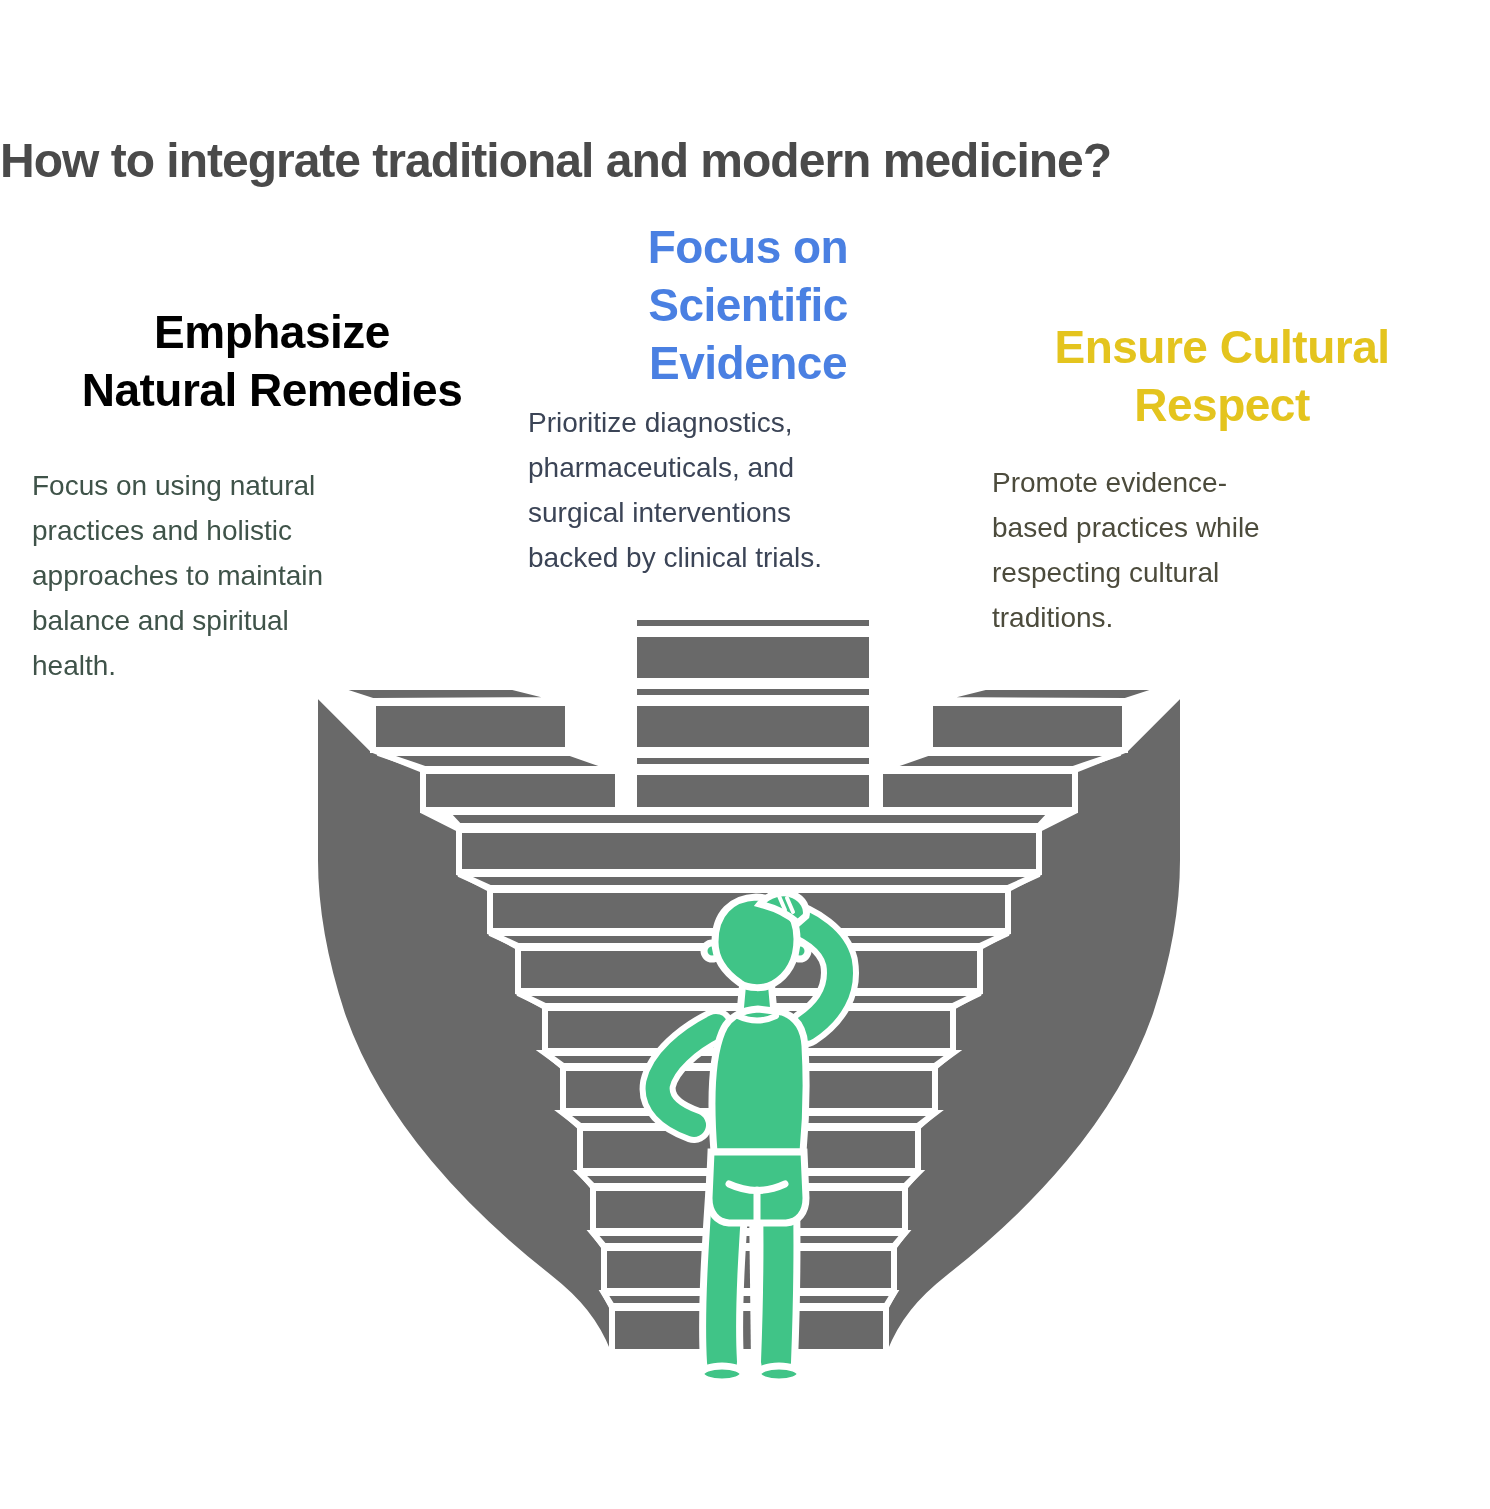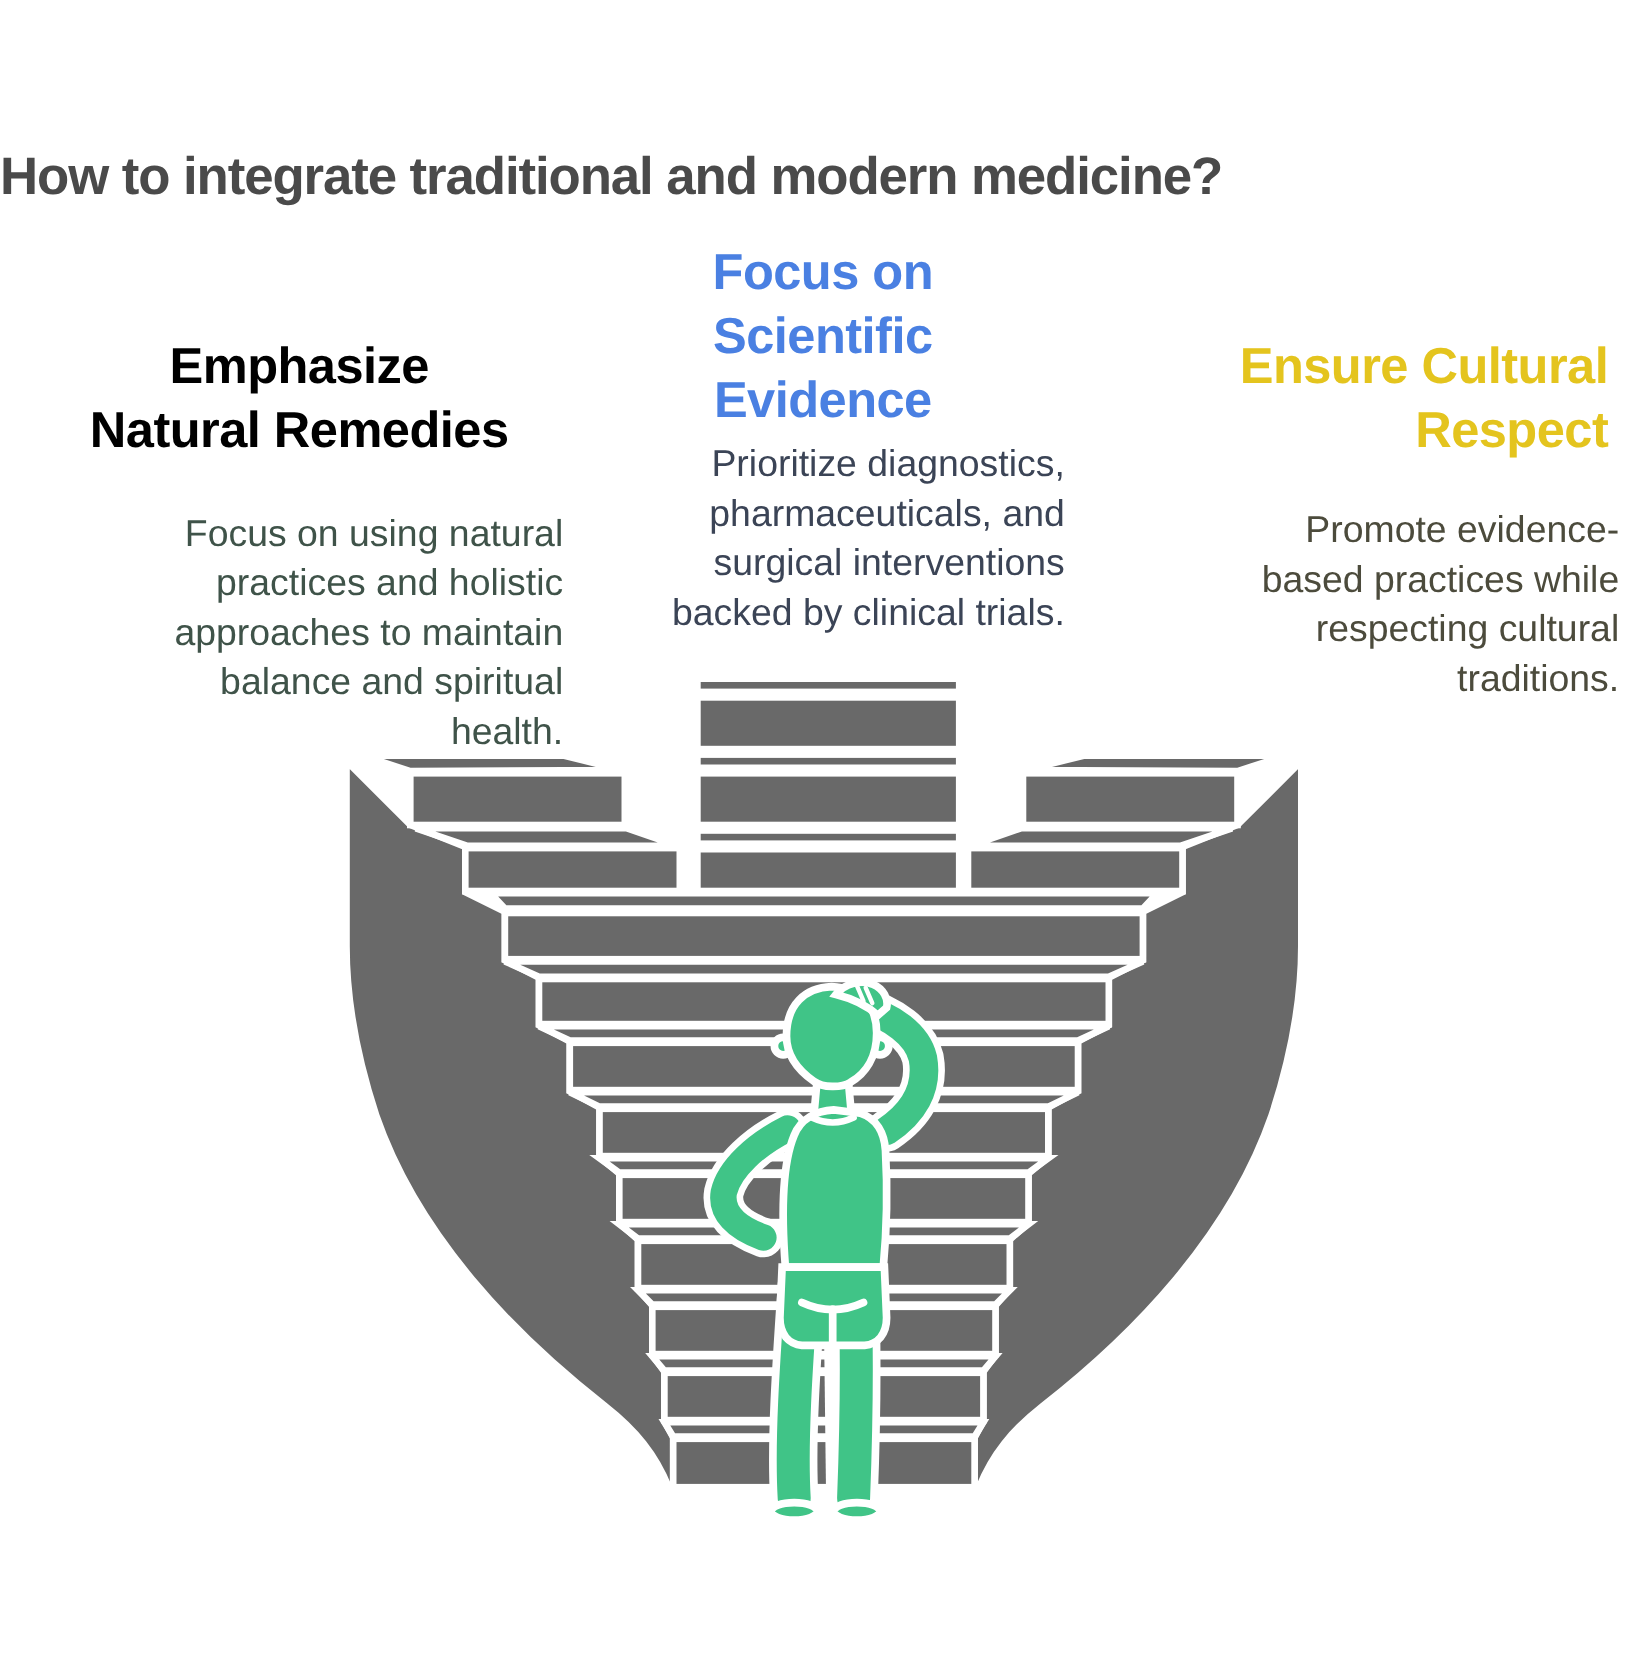--- a/index.html
+++ b/index.html
@@ -13,26 +13,26 @@
   .page-title{
     position:absolute;top:133px;left:0;width:1490px;
     text-align:left;font-weight:bold;font-size:48px;letter-spacing:-1px;
   }
   .heading{
     position:absolute;text-align:center;font-weight:bold;
     font-size:46px;line-height:58px;letter-spacing:-0.5px;
     white-space:pre-line;
   }
   .body-text{
-    position:absolute;text-align:right;
-    font-size:34px;line-height:45px;white-space:pre-line;
+    position:absolute;text-align:left;
+    font-size:28px;line-height:45px;white-space:pre-line;
   }
   .h-col1{top:303px;left:32px;width:480px;}
   .h-col2{top:198px;left:528px;width:440px;margin-top:20px;}
-  .h-col3{top:303px;left:982px;width:480px;text-align:right;}
+  .h-col3{top:318px;left:982px;width:480px;}
   .b-col1{top:463px;left:32px;width:480px;}
   .b-col2{top:400px;left:528px;width:440px;}
   .b-col3{top:460px;left:992px;width:480px;}
   .illo{position:absolute;left:0;top:0;}
   .st{fill:var(--stair,#696969);stroke:var(--outline,#fff);stroke-width:6;}
   .pg{fill:var(--person,#40c487);stroke:var(--outline,#fff);stroke-width:7;}
   .lw{stroke:var(--outline,#fff);fill:none;stroke-linecap:round;}
   .lg{stroke:var(--person,#40c487);fill:none;stroke-linecap:round;}
   .wl{stroke:var(--outline,#fff);fill:none;stroke-linecap:round;}
 </style>

